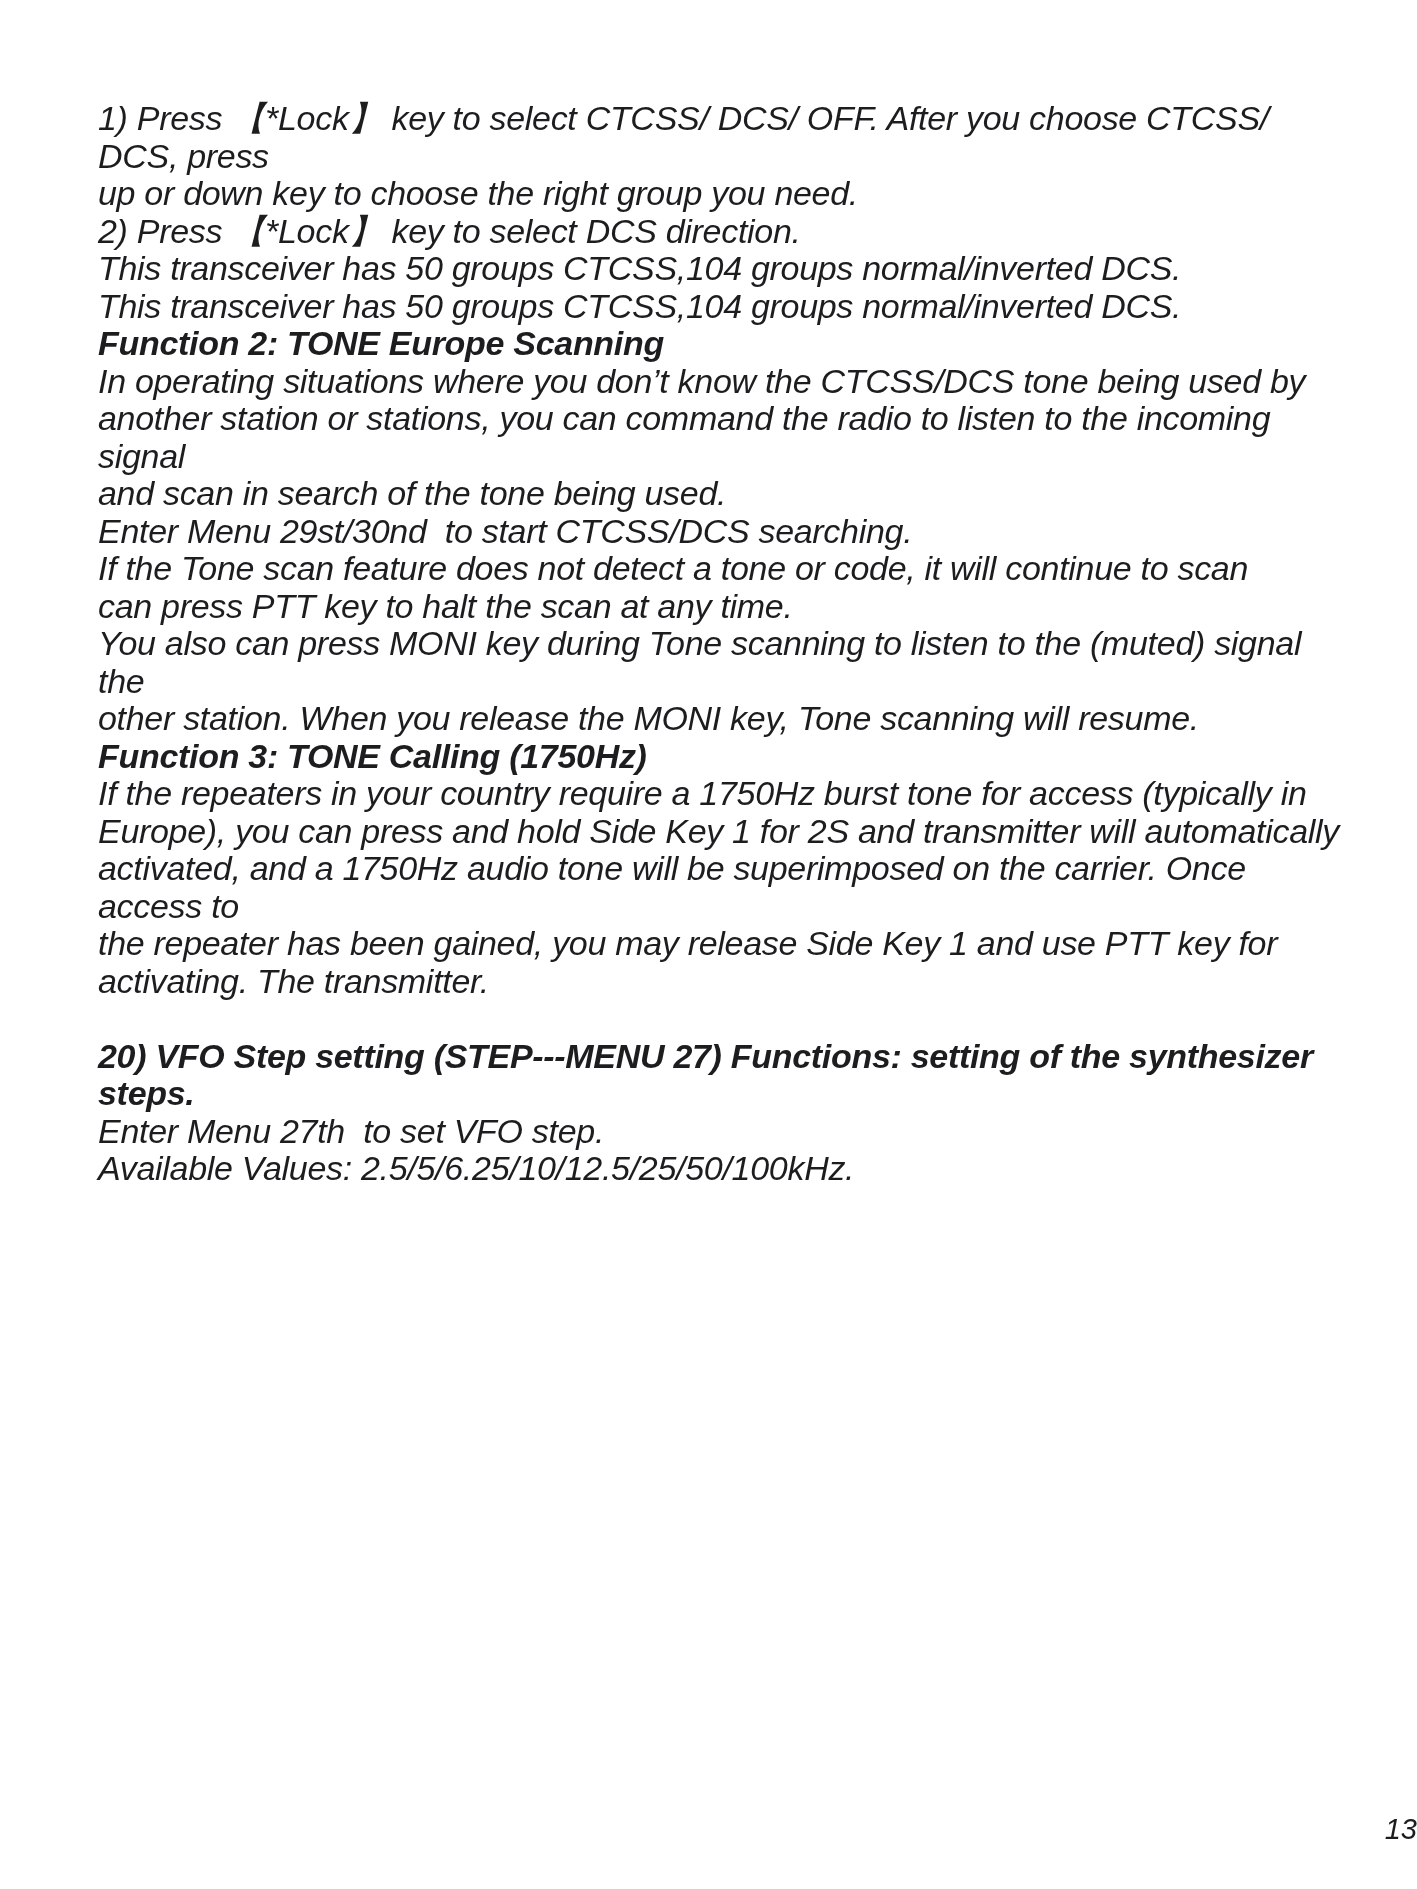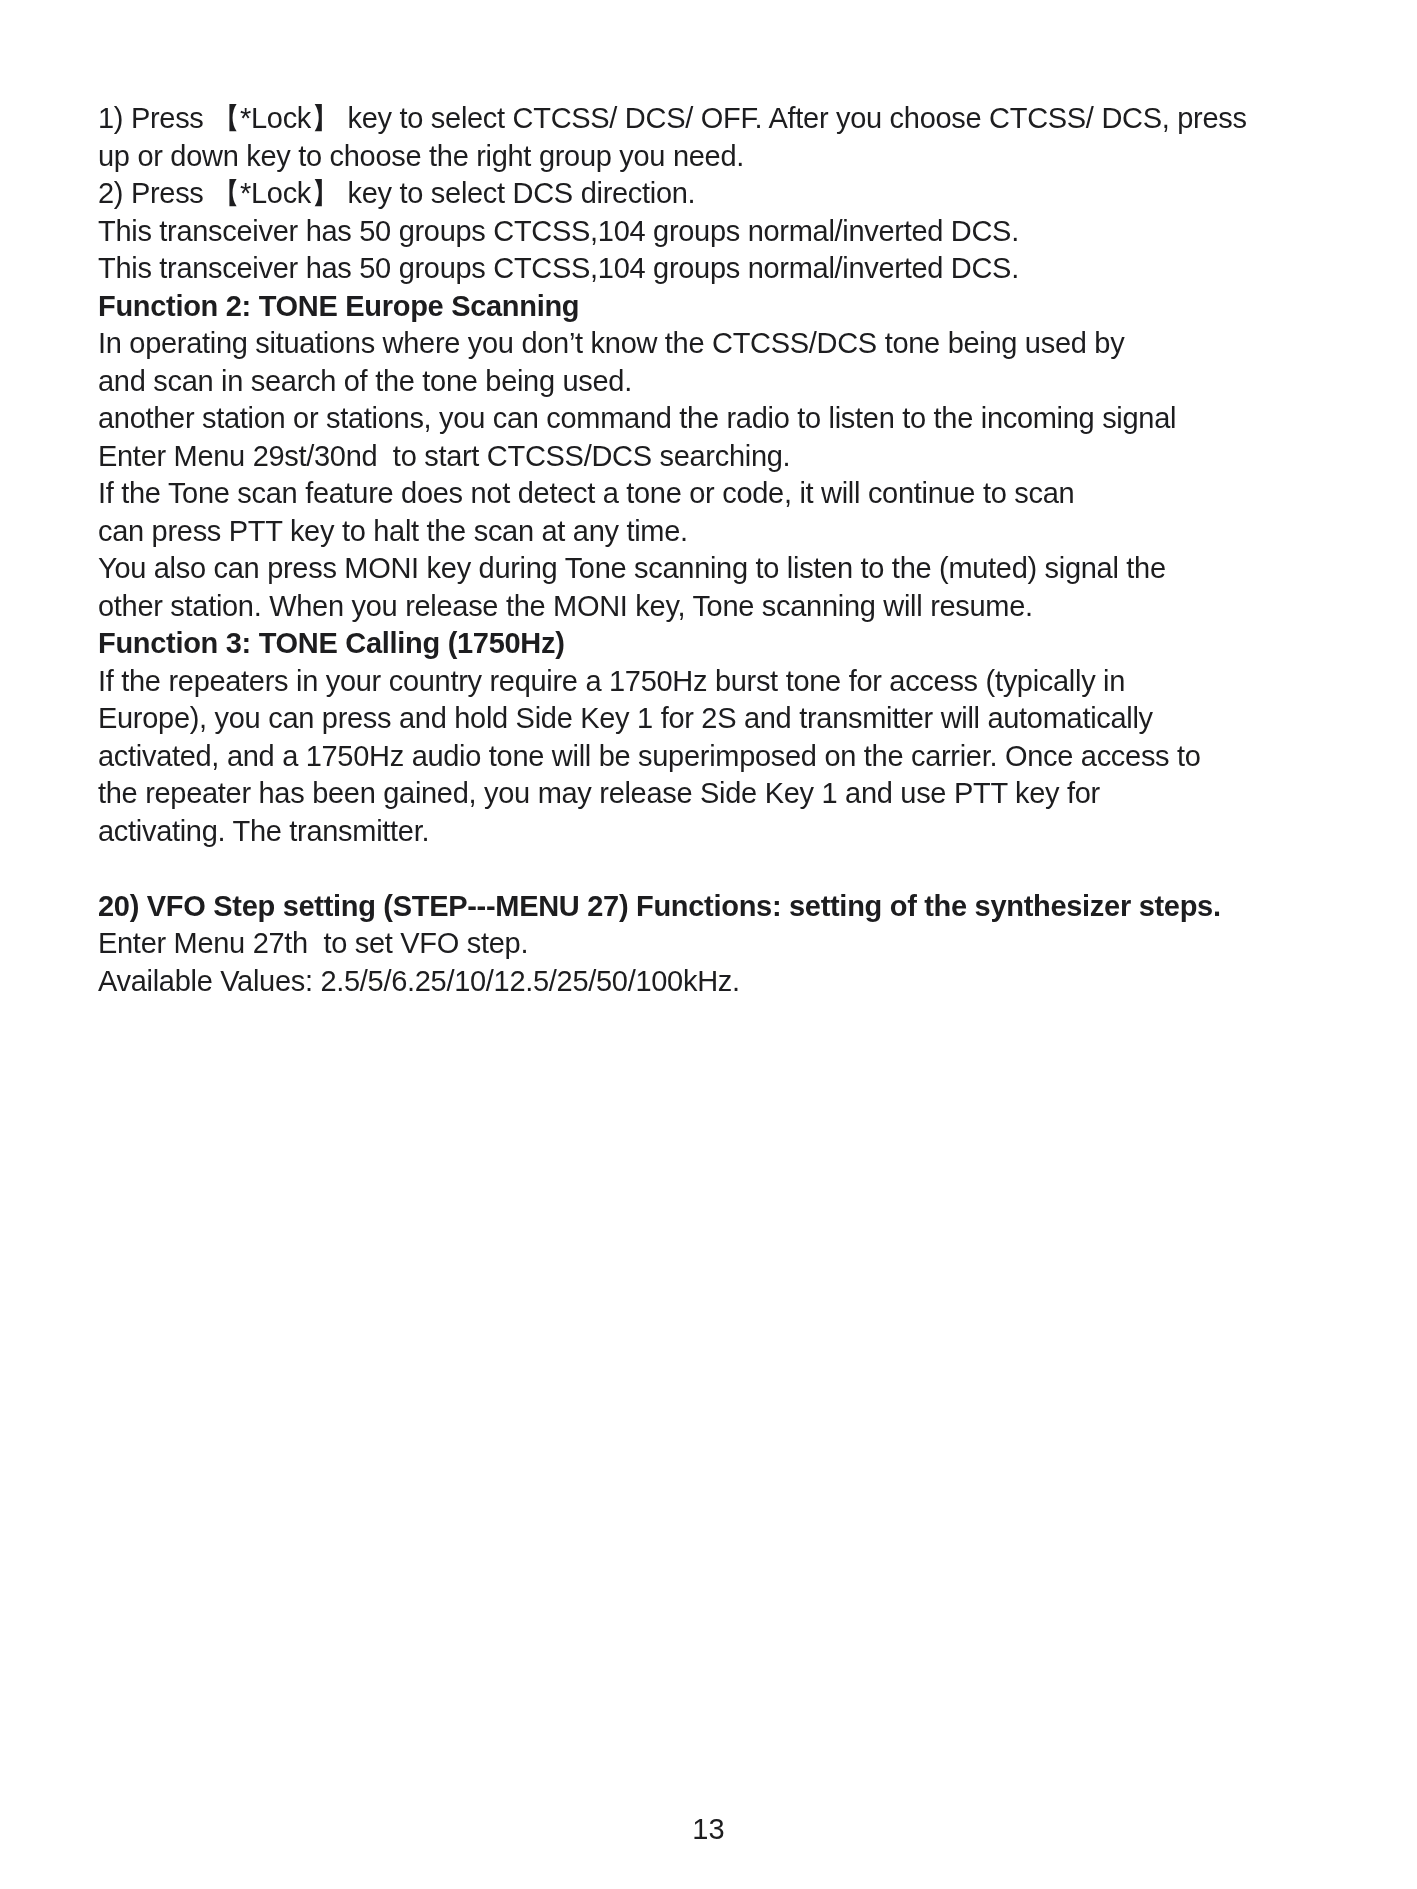--- a/index.html
+++ b/index.html
@@ -20,53 +20,55 @@
     inset: 0;
     background: #ffffff;
   }
   .content {
     position: absolute;
     left: 98px;
     top: 100px;
     width: 1250px;
   }
   .line {
-    font-size: 29px;
+    font-size: 34px;
     line-height: 37.5px;
     min-height: 37.5px;
     white-space: pre-wrap;
     letter-spacing: -0.3px;
+    font-style: italic;
   }
   .bold {
     font-weight: bold;
   }
   .page-num {
     position: absolute;
     top: 1812px;
     left: 0;
     width: 100%;
-    text-align: center;
+    text-align: right;
     font-size: 29px;
     line-height: 34px;
+    font-style: italic;
   }
 </style>
 </head>
 <body>
 
 <div class="page">
   <div class="content">
     <div class="line">1) Press 【*Lock】 key to select CTCSS/ DCS/ OFF. After you choose CTCSS/ DCS, press</div>
     <div class="line">up or down key to choose the right group you need.</div>
     <div class="line">2) Press 【*Lock】 key to select DCS direction.</div>
     <div class="line">This transceiver has 50 groups CTCSS,104 groups normal/inverted DCS.</div>
     <div class="line">This transceiver has 50 groups CTCSS,104 groups normal/inverted DCS.</div>
     <div class="line bold">Function 2: TONE Europe Scanning</div>
     <div class="line">In operating situations where you don’t know the CTCSS/DCS tone being used by</div>
+    <div class="line">another station or stations, you can command the radio to listen to the incoming signal</div>
     <div class="line">and scan in search of the tone being used.</div>
-    <div class="line">another station or stations, you can command the radio to listen to the incoming signal</div>
     <div class="line">Enter Menu 29st/30nd  to start CTCSS/DCS searching.</div>
     <div class="line">If the Tone scan feature does not detect a tone or code, it will continue to scan</div>
     <div class="line">can press PTT key to halt the scan at any time.</div>
     <div class="line">You also can press MONI key during Tone scanning to listen to the (muted) signal the</div>
     <div class="line">other station. When you release the MONI key, Tone scanning will resume.</div>
     <div class="line bold">Function 3: TONE Calling (1750Hz)</div>
     <div class="line">If the repeaters in your country require a 1750Hz burst tone for access (typically in</div>
     <div class="line">Europe), you can press and hold Side Key 1 for 2S and transmitter will automatically</div>
     <div class="line">activated, and a 1750Hz audio tone will be superimposed on the carrier. Once access to</div>
     <div class="line">the repeater has been gained, you may release Side Key 1 and use PTT key for</div>

